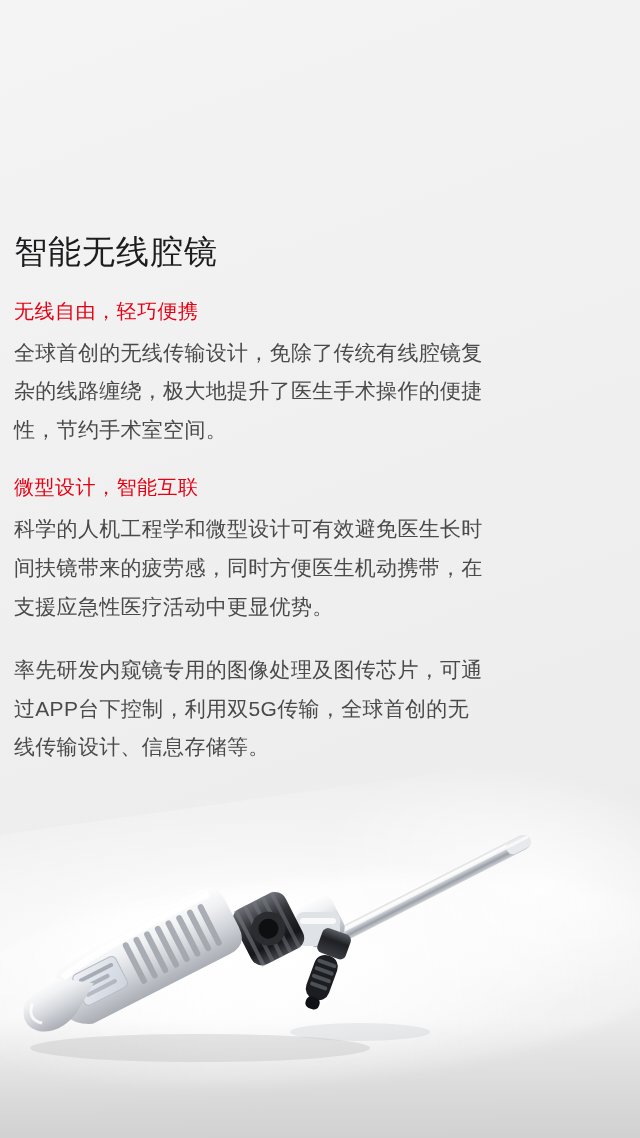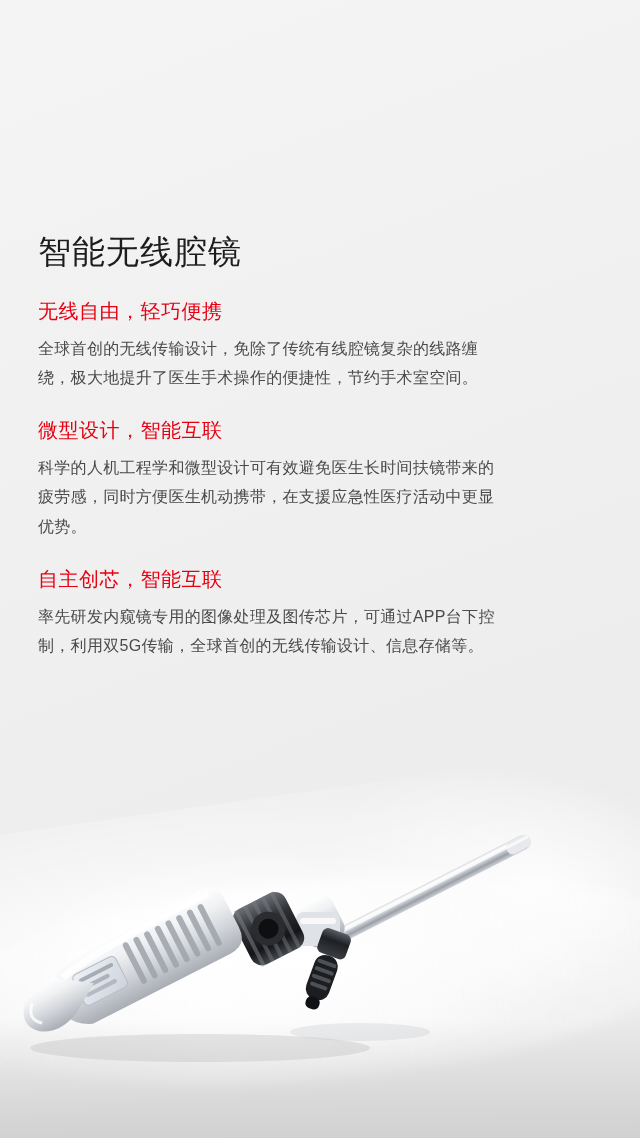--- a/index.html
+++ b/index.html
@@ -55,21 +55,21 @@
   .ribbon-shadow {
     left: 0;
     top: 1020px;
     width: 640px;
     height: 120px;
     background: linear-gradient(180deg, rgba(215,215,215,0.0) 0%, rgba(205,205,205,0.55) 60%, rgba(198,198,198,0.7) 100%);
   }
 
   .content {
     position: absolute;
-    left: 38px;
+    left: 14px;
     top: 232px;
     width: 470px;
   }
 
   .headline {
     font-size: 33px;
     line-height: 1.2;
     color: #1d1d1f;
     letter-spacing: 1px;
     font-weight: normal;
@@ -84,21 +84,21 @@
   .sec-title {
     color: #e60012;
     font-size: 20px;
     letter-spacing: 0.5px;
     margin: 0 0 10px 0;
     font-weight: normal;
     line-height: 1.3;
   }
   .sec-body {
     color: #4a4a4a;
-    font-size: 16px;
+    font-size: 21px;
     line-height: 1.85;
     letter-spacing: 0.3px;
     margin: 0;
   }
 
   
   .device {
     position: absolute;
     left: 0;
     top: 780px;
@@ -125,21 +125,20 @@
       <h2 class="sec-title">无线自由，轻巧便携</h2>
       <p class="sec-body">全球首创的无线传输设计，免除了传统有线腔镜复杂的线路缠绕，极大地提升了医生手术操作的便捷性，节约手术室空间。</p>
     </div>
 
     <div class="section">
       <h2 class="sec-title">微型设计，智能互联</h2>
       <p class="sec-body">科学的人机工程学和微型设计可有效避免医生长时间扶镜带来的疲劳感，同时方便医生机动携带，在支援应急性医疗活动中更显优势。</p>
     </div>
 
     <div class="section">
-      <h2 class="sec-title">自主创芯，智能互联</h2>
       <p class="sec-body">率先研发内窥镜专用的图像处理及图传芯片，可通过APP台下控制，利用双5G传输，全球首创的无线传输设计、信息存储等。</p>
     </div>
 
   </div>
 
   <svg class="device" viewBox="0 0 640 300" xmlns="http://www.w3.org/2000/svg">
     <defs>
       <linearGradient id="metalShaft" x1="0" y1="0" x2="0" y2="1">
         <stop offset="0%" stop-color="#d9dade"></stop>
         <stop offset="18%" stop-color="#ffffff"></stop>

